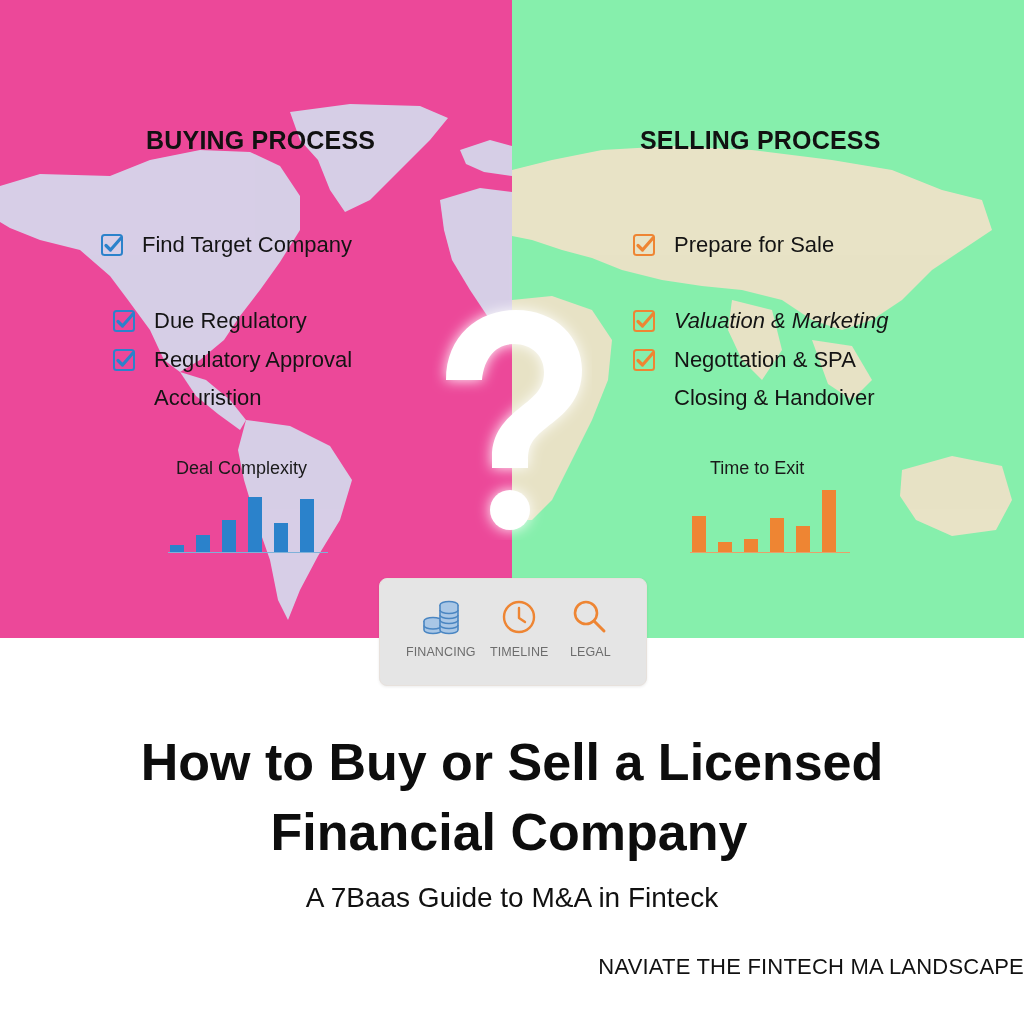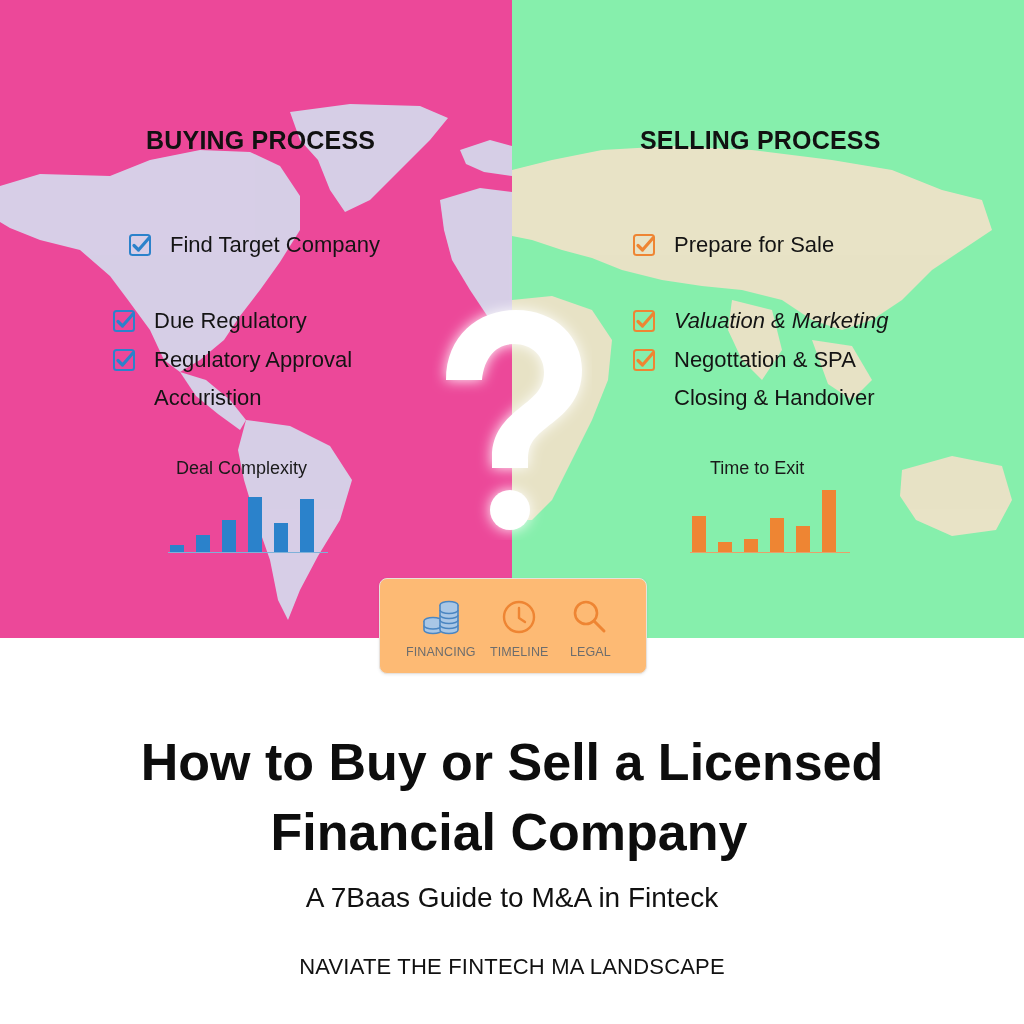--- a/index.html
+++ b/index.html
@@ -20,28 +20,28 @@
   .step .cb { width: 24px; height: 24px; margin-right: 18px; flex: none; }
   .step .cb.empty { visibility: hidden; }
 
   .chart-label { position: absolute; top: 458px; font-size: 18px; color: #1a1a1a; white-space: nowrap; }
   .chart { position: absolute; top: 480px; width: 180px; height: 72px; }
   .bar { position: absolute; bottom: 0; width: 14px; }
   .baseline { position: absolute; bottom: -1px; left: 0; height: 1px; }
 
   .qmark { position: absolute; left: 432px; top: 300px; width: 160px; height: 240px; pointer-events: none; }
 
-  .tools { position: absolute; left: 379px; top: 578px; width: 268px; height: 96px; background: #fdba74; border: 1.5px solid #e7e1dc; border-radius: 8px; box-shadow: 0 1px 3px rgba(0,0,0,0.08); }
+  .tools { position: absolute; left: 379px; top: 578px; width: 268px; height: 108px; background: #e5e5e5; border: 1.5px solid #e7e1dc; border-radius: 8px; box-shadow: 0 1px 3px rgba(0,0,0,0.08); }
   .tool { position: absolute; top: 18px; display: flex; flex-direction: column; align-items: center; }
   .tool svg { width: 40px; height: 40px; }
   .tool .tl { margin-top: 8px; font-size: 12.5px; color: #6d6d6d; letter-spacing: 0.1px; white-space: nowrap; }
 
   .headline { position: absolute; left: 0; width: 1024px; text-align: center; font-weight: 700; font-size: 52px; color: #0d0d0d; line-height: 1; }
   .subtitle { position: absolute; top: 882px; left: 0; width: 1024px; text-align: center; font-size: 28px; color: #111; }
-  .tagline { position: absolute; top: 954px; left: 0; width: 1024px; text-align: center; font-size: 22px; color: #111; letter-spacing: 0.2px; }
+  .tagline { position: absolute; top: 954px; left: 0; width: 1024px; text-align: right; font-size: 22px; color: #111; letter-spacing: 0.2px; }
 </style>
 </head>
 <body>
 
 <section class="panel panel-buy">
   <svg class="map" viewBox="0 0 512 638" preserveAspectRatio="none">
     <g fill="#d3e6f4" opacity="0.85">
 
       <path d="M290 112 L350 104 L420 106 L448 118 L430 140 L400 170 L370 200 L345 212 L330 190 L318 160 L300 140 Z"></path>
 
@@ -51,21 +51,21 @@
 
       <path d="M246 420 L290 426 L330 446 L352 480 L340 520 L318 556 L300 590 L288 620 L278 600 L270 560 L256 520 L244 480 L238 450 Z"></path>
 
       <path d="M440 200 L480 188 L512 192 L512 330 L490 320 L470 290 L452 260 L444 230 Z"></path>
       <path d="M460 150 L490 140 L512 146 L512 176 L484 172 L466 164 Z"></path>
     </g>
   </svg>
 
   <h2 class="proc-title">BUYING PROCESS</h2>
 
-  <div class="step" style="left:128px; top:232px;">
+  <div class="step" style="left:100px; top:232px;">
     <svg class="cb" viewBox="0 0 24 24">
         <rect x="2" y="2" width="20" height="20" rx="2.5" fill="none" stroke="#2b82cb" stroke-width="2"></rect>
         <path d="M6 12.5 L10.5 17 L21 5" fill="none" stroke="#2b82cb" stroke-width="3.2" stroke-linecap="round" stroke-linejoin="round"></path>
       </svg>
     <span>Find Target Company</span>
   </div>
   <div class="step" style="left:112px; top:308px;">
     <svg class="cb" viewBox="0 0 24 24">
         <rect x="2" y="2" width="20" height="20" rx="2.5" fill="none" stroke="#2b82cb" stroke-width="2"></rect>
         <path d="M6 12.5 L10.5 17 L21 5" fill="none" stroke="#2b82cb" stroke-width="3.2" stroke-linecap="round" stroke-linejoin="round"></path>

